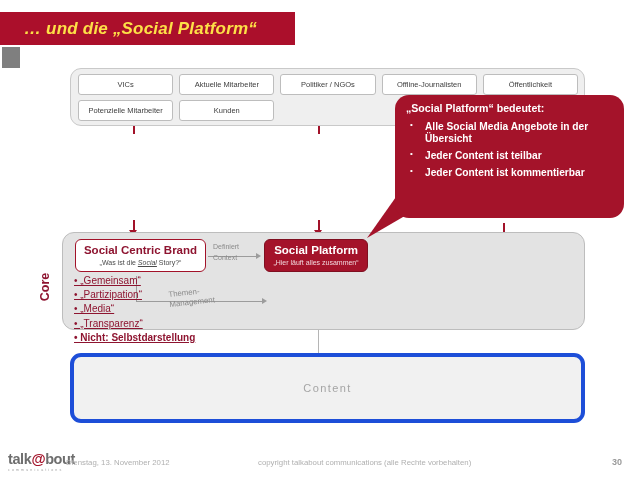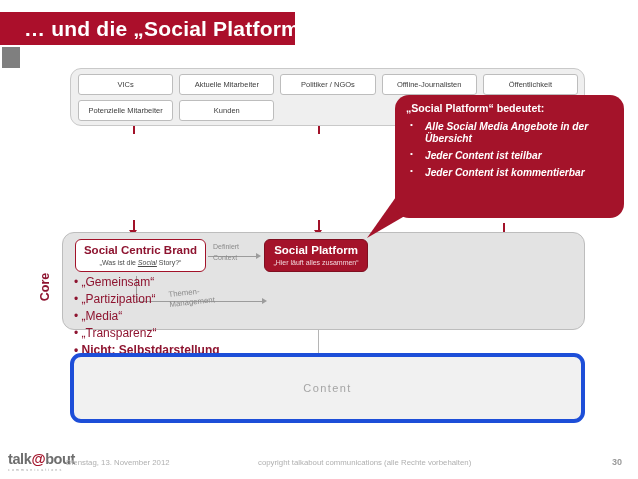--- a/index.html
+++ b/index.html
@@ -12,22 +12,22 @@
   }
   #slide{position:absolute;inset:0;width:638px;height:479px;background:#fff;}
 
   
   .title-bar{
     position:absolute;left:13px;top:12px;width:282px;height:33px;
     background:#ab0f2b;
     display:flex;align-items:center;
   }
   .title-bar .title-text{
-    color:#ffffff;font-size:21px;font-weight:bold;letter-spacing:.2px;
-    padding-left:11px;white-space:nowrap;
+    color:#fde047;font-size:17px;font-weight:bold;letter-spacing:.2px;
+    padding-left:11px;white-space:nowrap;font-style:italic;
   }
   .title-accent{
     position:absolute;left:0;top:12px;width:13px;height:33px;background:#ab0f2b;
   }
   .corner-square{
     position:absolute;left:2px;top:47px;width:18px;height:21px;background:#7f7f7f;
   }
 
   
   .stake-panel{
@@ -89,21 +89,21 @@
     position:absolute;left:264px;top:239px;width:104px;height:33px;
     background:#a4132a;border:1.4px solid #7f0f20;border-radius:6px;
     box-sizing:border-box;display:flex;flex-direction:column;
     align-items:center;justify-content:center;
   }
   .sp-title{color:#ffffff;font-size:11.5px;font-weight:bold;line-height:1;}
   .sp-sub{color:#f2d7dc;font-size:7px;margin-top:2px;line-height:1;}
 
   .values-list{
     position:absolute;left:74px;top:274px;width:150px;
-    font-size:12px;color:#8e1430;line-height:1.42;
+    font-size:10px;color:#8e1430;line-height:1.42;text-decoration:underline;
   }
   .values-list div{white-space:nowrap;}
   .values-list .strong{font-weight:bold;}
 
   
   .gray-arrow{position:absolute;background:#9c9c9c;}
   .gray-head{
     position:absolute;width:0;height:0;
     border-top:3.5px solid transparent;border-bottom:3.5px solid transparent;
     border-left:5px solid #9c9c9c;
@@ -135,21 +135,21 @@
     background:#a4132a;border-radius:14px;box-sizing:border-box;
     padding:8px 10px 0 11px;
   }
   .callout-head{
     color:#ffffff;font-size:10.6px;font-weight:bold;line-height:1.1;
     margin-bottom:6px;
   }
   .callout ul{list-style:none;margin:0;padding:0;}
   .callout li{
     color:#ffffff;font-size:10.2px;font-weight:bold;line-height:1.18;
-    position:relative;padding-left:19px;margin-bottom:5px;font-style:italic;
+    position:relative;padding-left:19px;margin-bottom:5px;
   }
   .callout li:before{
     content:"\2022";position:absolute;left:4px;top:-1px;
     font-size:8px;color:#ffffff;font-weight:normal;
   }
   .callout-tail{
     position:absolute;left:345px;top:170px;width:70px;height:68px;
   }
 
   

